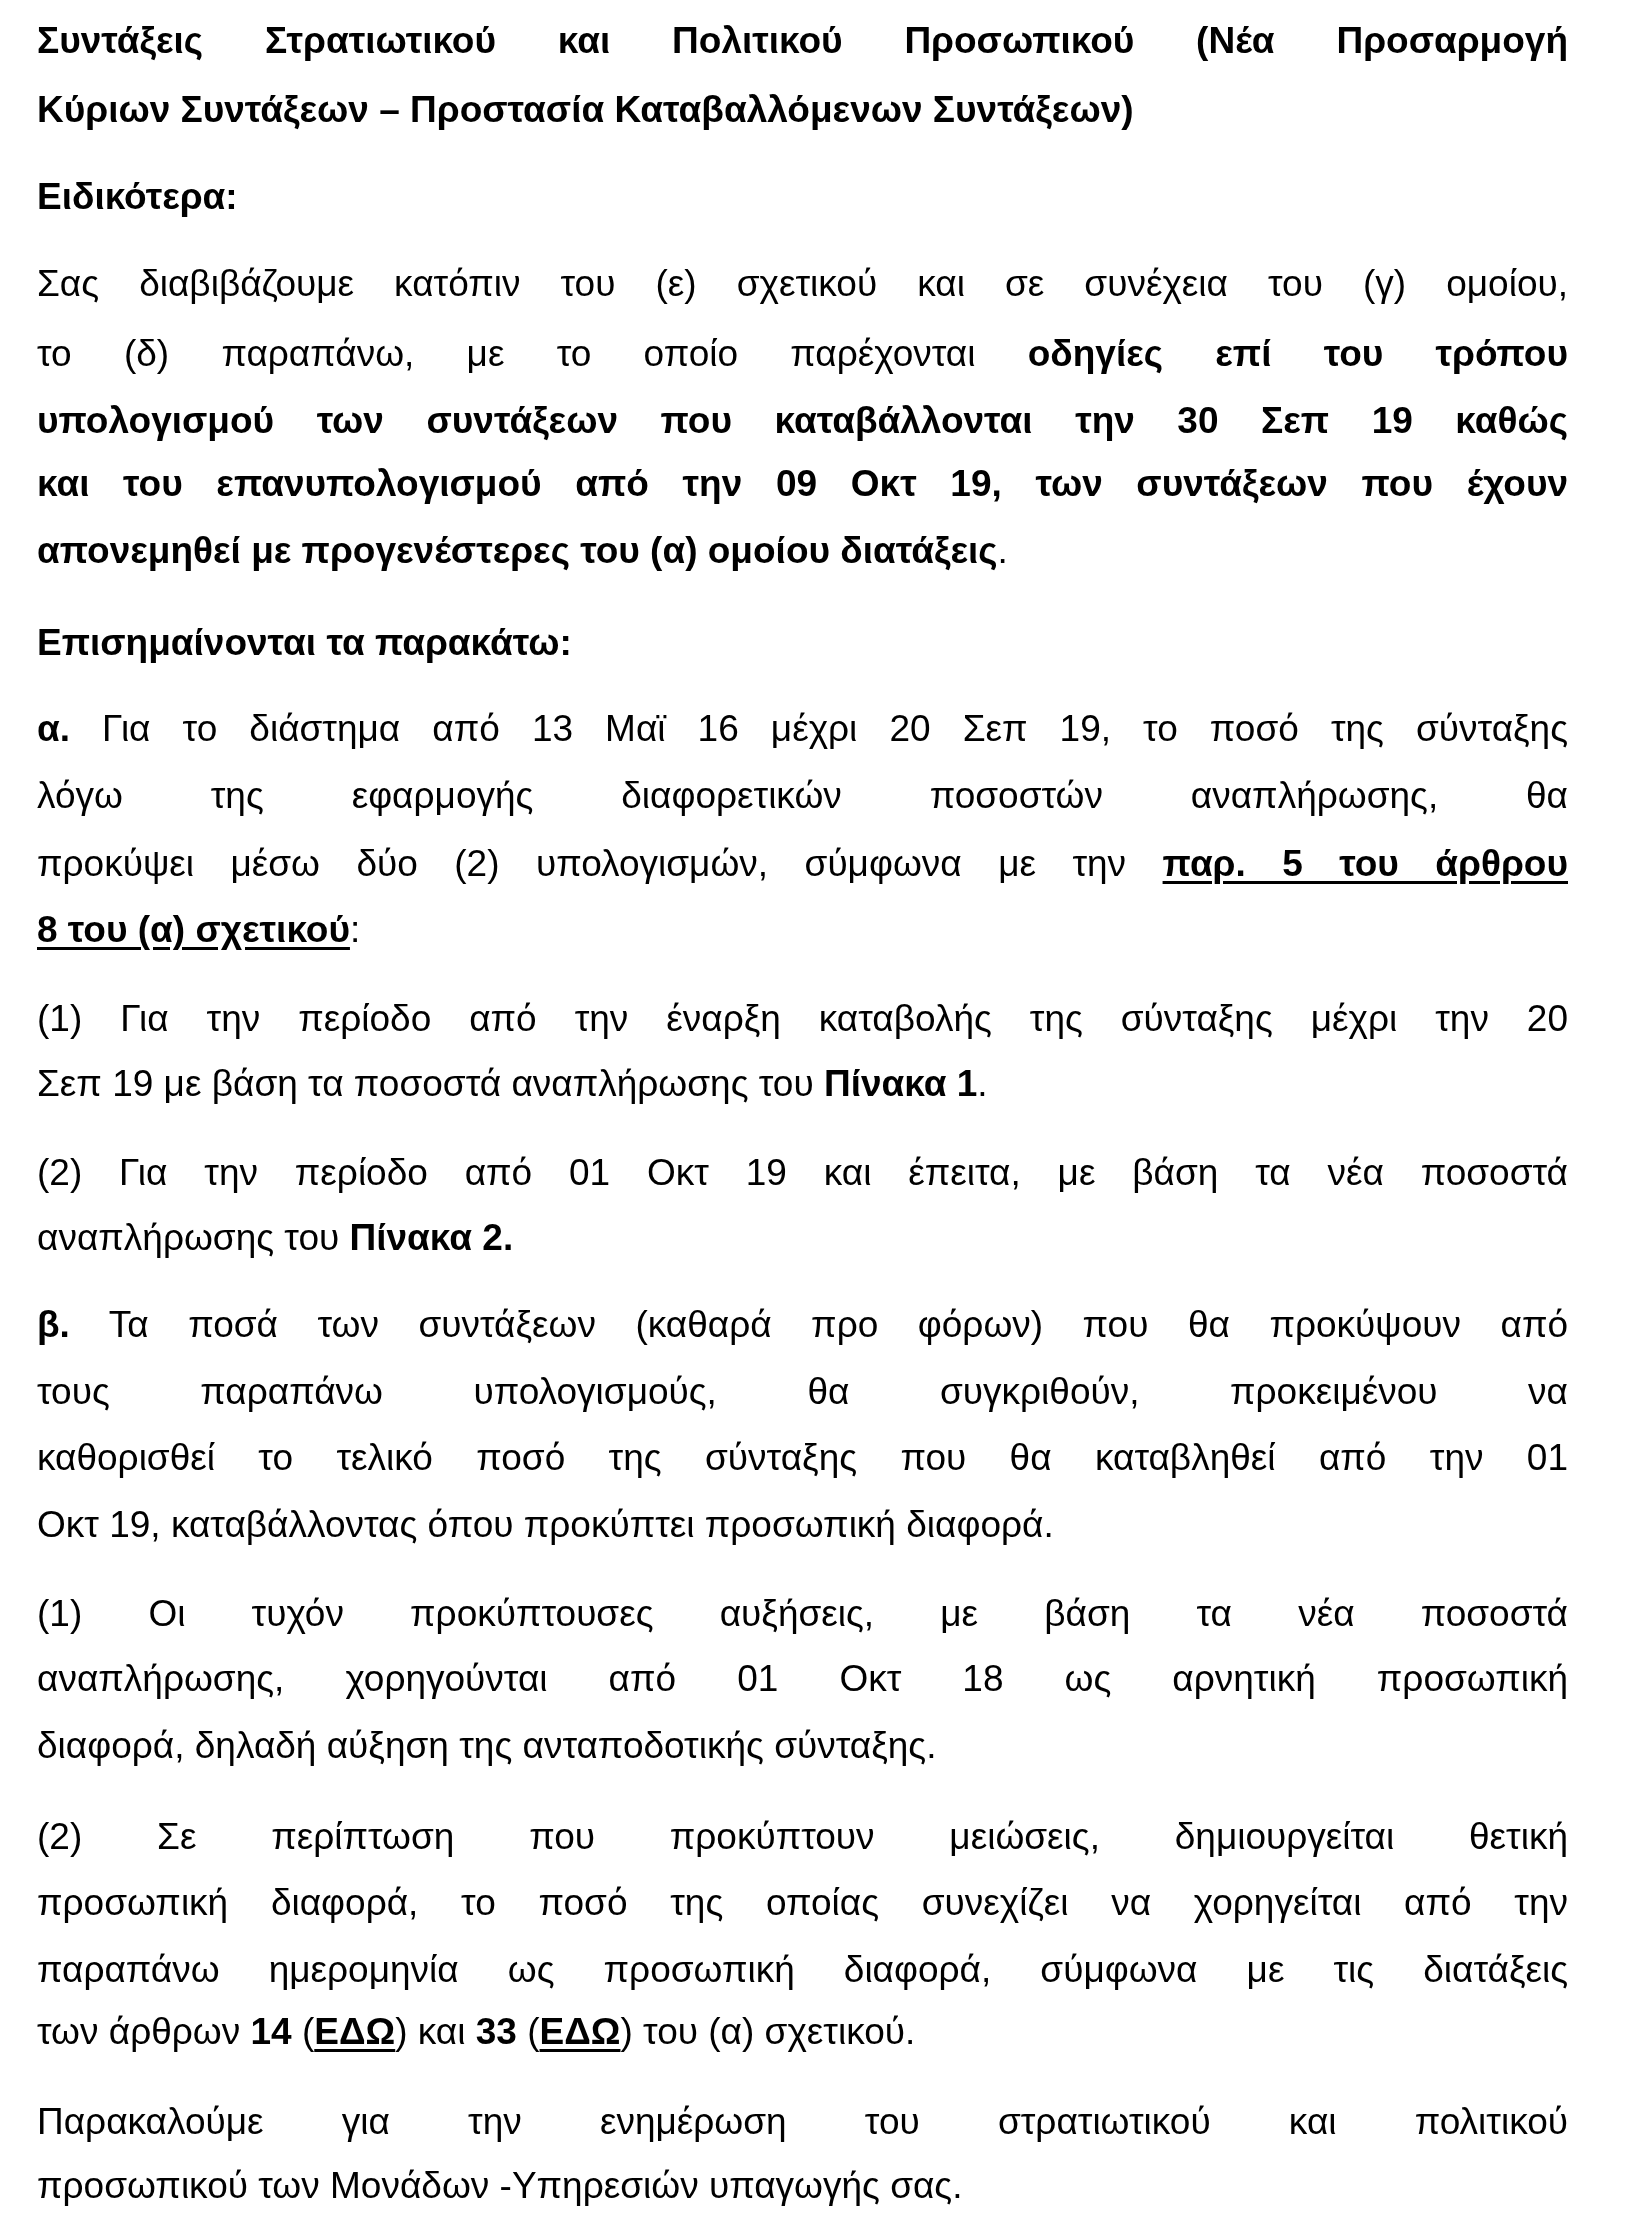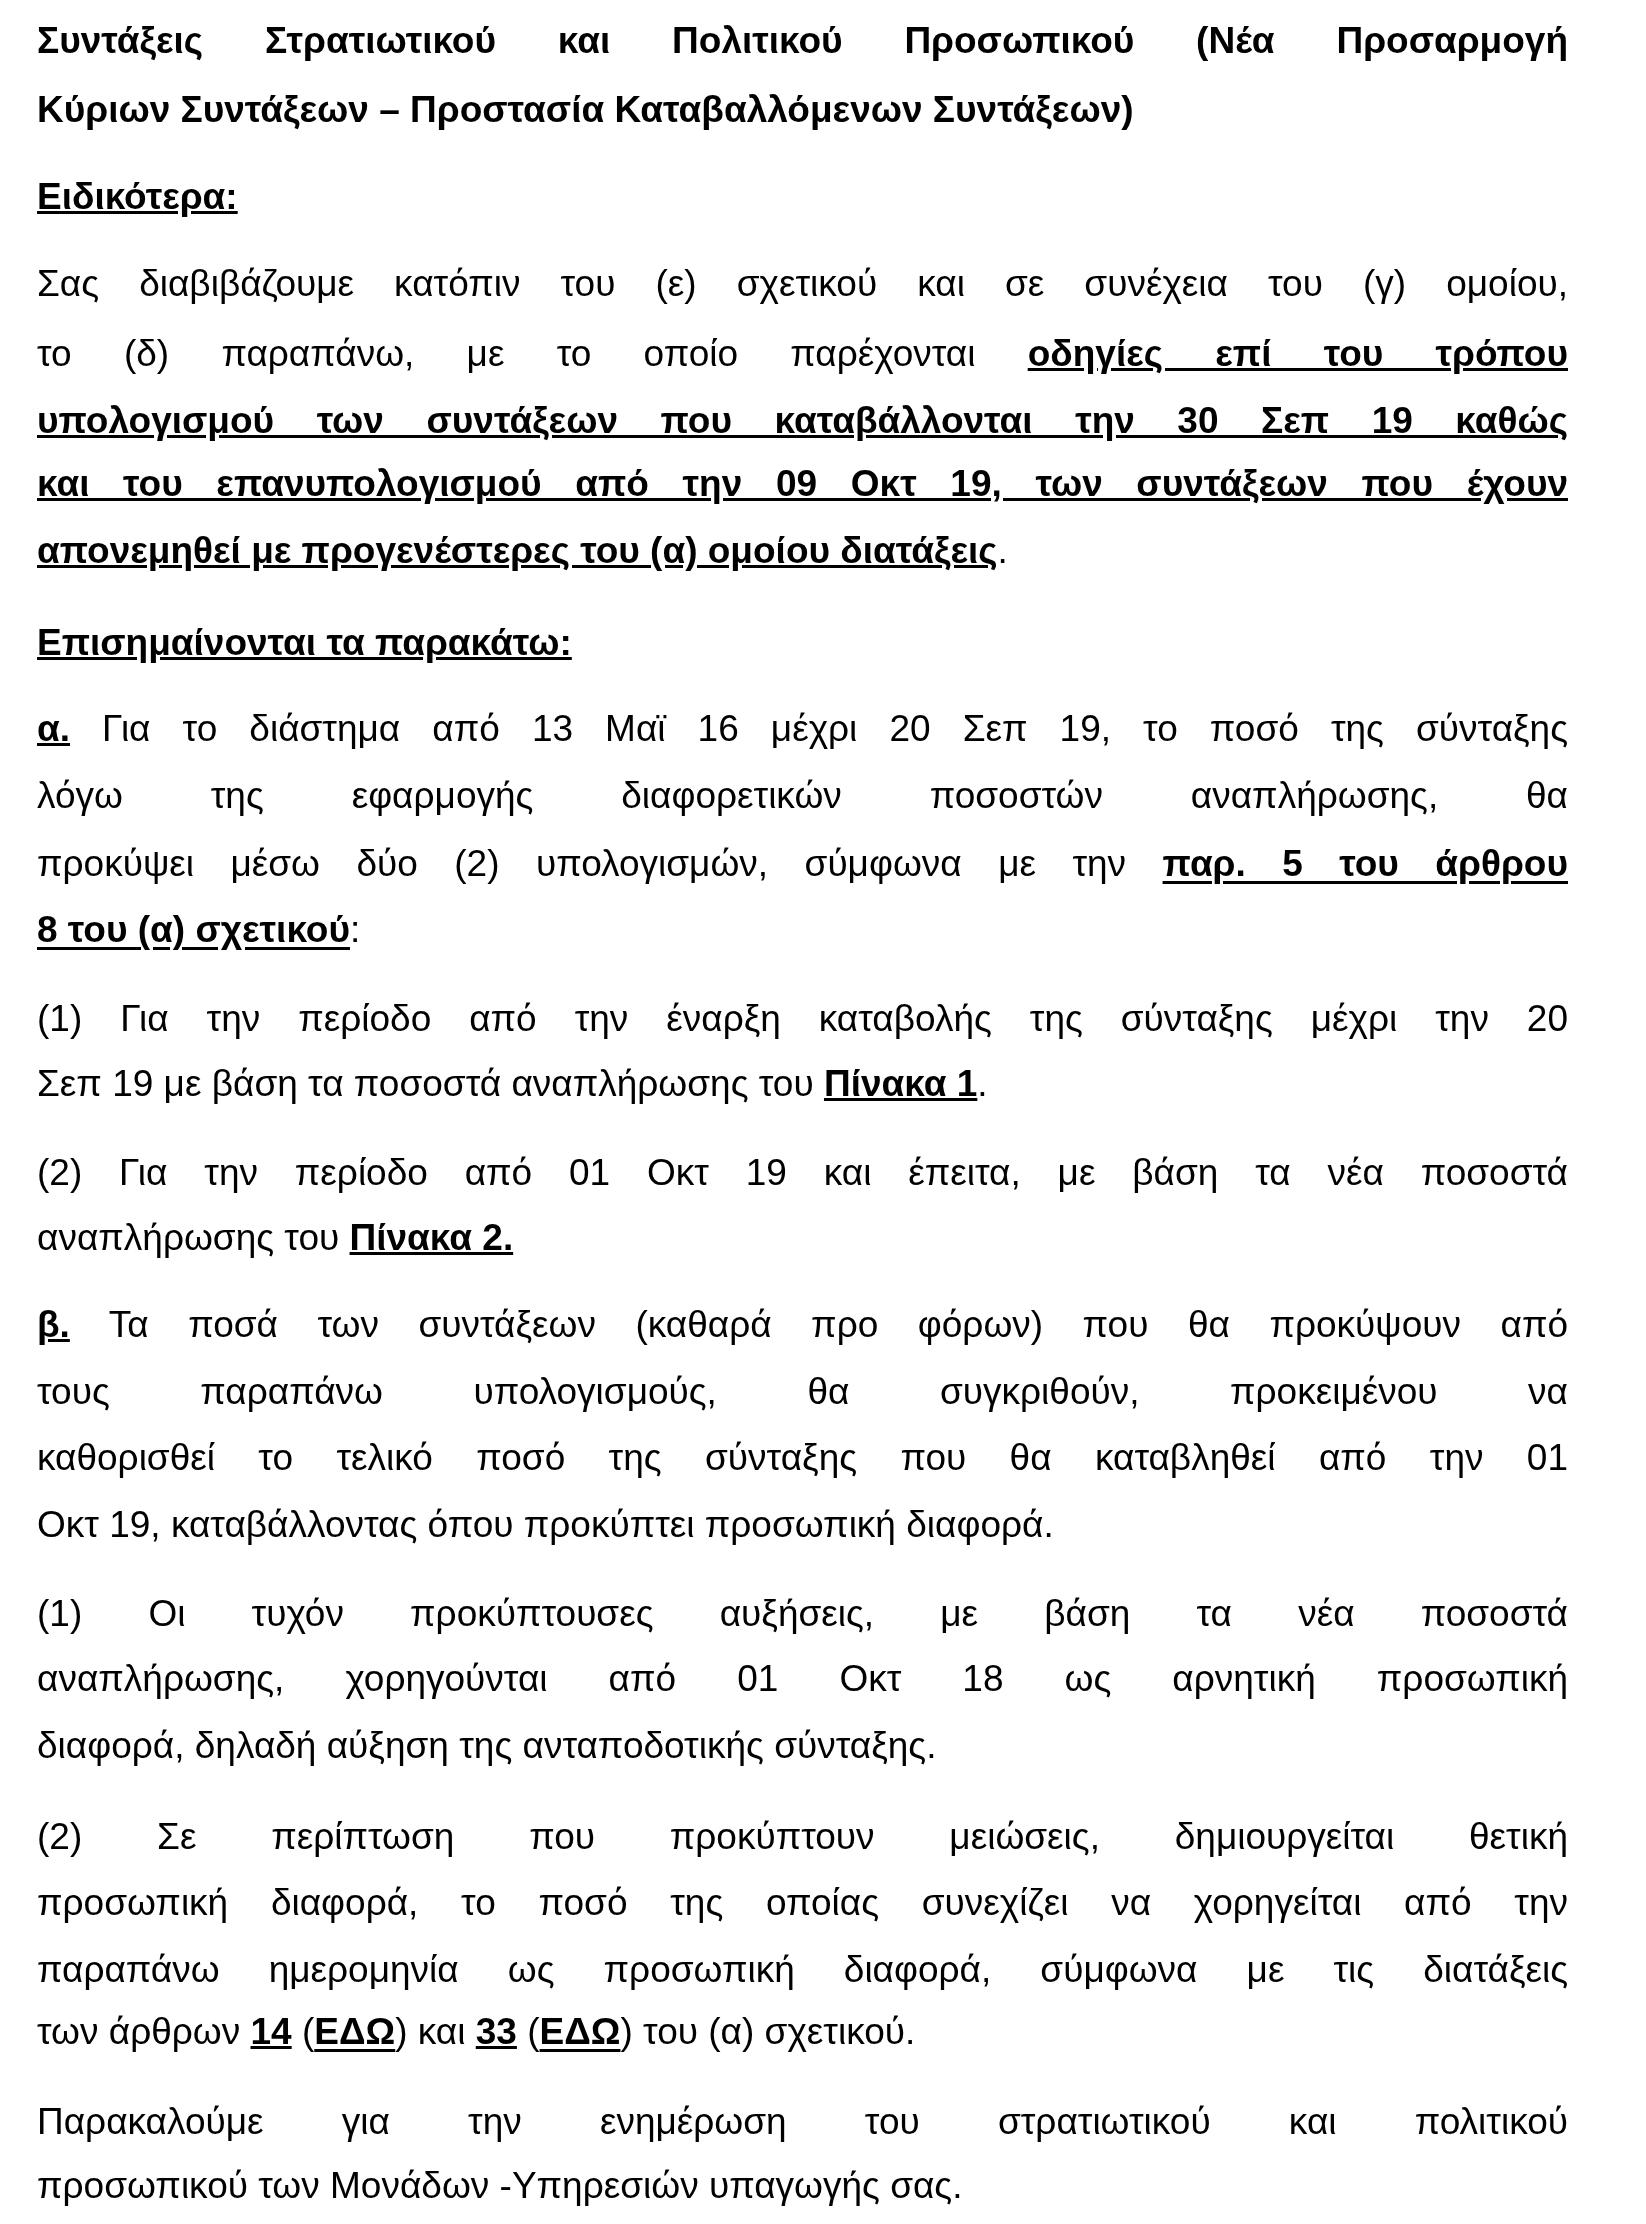--- a/index.html
+++ b/index.html
@@ -3,21 +3,21 @@
 <meta charset="utf-8">
 <style>
   html, body { margin: 0; padding: 0; background: #ffffff; }
   body { width: 1647px; height: 2225px; position: relative; overflow: hidden;
          font-family: "Liberation Sans", "DejaVu Sans", sans-serif; color: #000; }
   .page { position: absolute; left: 0; top: 0; width: 1448px; height: 2225px; background: #fff; }
   .line { position: absolute; left: 37px; width: 1531px; font-size: 37px; line-height: 43px;
           height: 43px; white-space: normal; overflow: visible; }
   .j { text-align: justify; text-align-last: justify; }
   .l { text-align: left; text-align-last: left; }
-  .b { font-weight: bold; text-decoration: underline; }
+  .b { font-weight: bold; }
   .u { text-decoration: underline; text-decoration-thickness: 2.6px; text-underline-offset: 5.2px; }
   .title { font-weight: bold; font-size: 37px; }
 </style>
 </head>
 <body>
 
 <div class="page">
 
   <div class="line j title" style="top:19px">Συντάξεις Στρατιωτικού και Πολιτικού Προσωπικού (Νέα Προσαρμογή</div>
   <div class="line l title" style="top:88px">Κύριων Συντάξεων – Προστασία Καταβαλλόμενων Συντάξεων)</div>

